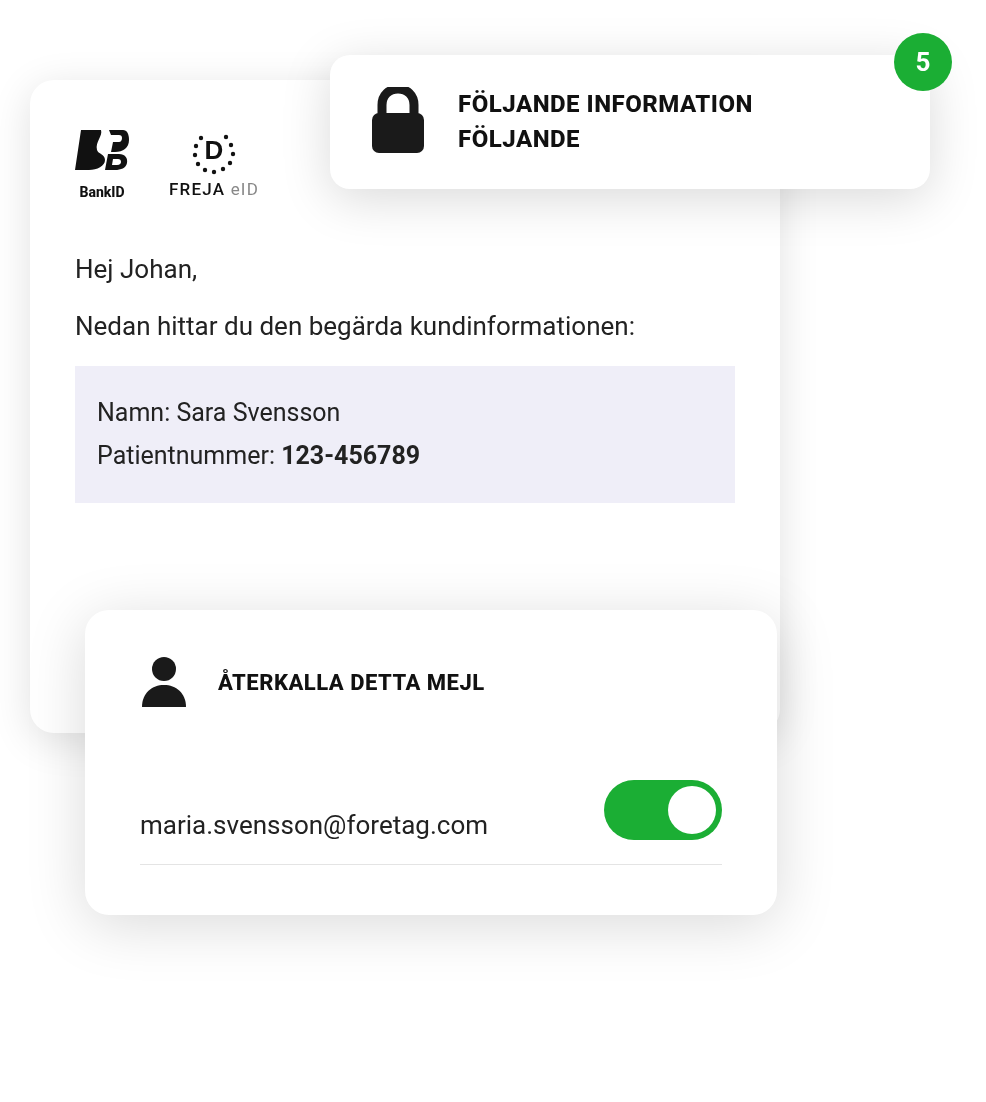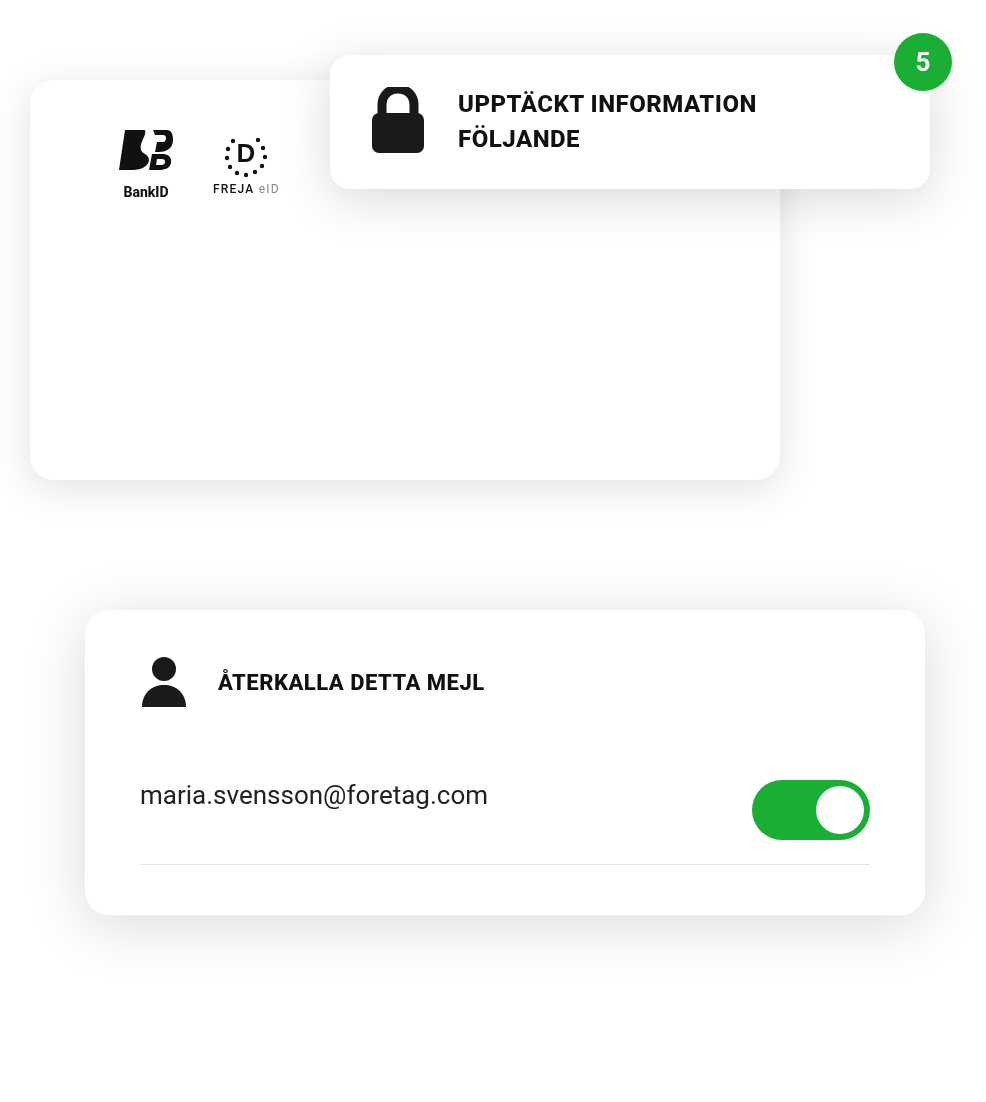--- a/index.html
+++ b/index.html
@@ -28,36 +28,35 @@
       display: flex;
       gap: 40px;
       align-items: center;
       margin-bottom: 50px;
     }
     .bankid-logo {
       display: flex;
       flex-direction: column;
       align-items: center;
       gap: 14px;
-      margin-left: 44px;
     }
     .bankid-logo svg { display: block; }
     .bankid-text {
       font-size: 14px;
       font-weight: 800;
       color: #111;
     }
     .freja-logo {
       display: flex;
       flex-direction: column;
       align-items: center;
       gap: 4px;
     }
     .freja-text {
-      font-size: 12px;
+      font-size: 17px;
       font-weight: 500;
       letter-spacing: 1.2px;
       color: #111;
     }
     .freja-text .eid {
       color: #888;
       font-weight: 400;
     }
     .email-body {
       font-size: 26px;
@@ -114,21 +113,21 @@
       justify-content: center;
       color: #fff;
       font-size: 26px;
       font-weight: 700;
     }
 
     .recall-card {
       position: absolute;
       top: 610px;
       left: 85px;
-      width: 840px;
+      width: 692px;
       background: #fff;
       border-radius: 24px;
       box-shadow: 0 10px 60px rgba(0,0,0,0.15);
       padding: 45px 55px 50px 55px;
     }
     .recall-header {
       display: flex;
       align-items: center;
       gap: 30px;
       margin-bottom: 45px;
@@ -136,21 +135,21 @@
     .person-icon { flex-shrink: 0; }
     .recall-title {
       font-size: 22px;
       font-weight: 800;
       letter-spacing: 0.5px;
       color: #111;
       line-height: 1.6;
     }
     .recipient-row {
       display: flex;
-      align-items: flex-start;
+      align-items: flex-end;
       justify-content: space-between;
       padding: 24px 0;
     }
     .recipient-email {
       font-size: 26px;
       color: #222;
     }
     .divider {
       height: 1px;
       background: #e4e4e4;
@@ -211,31 +210,45 @@
         <circle cx="36" cy="6" r="2.2" fill="#111"></circle>
         <path d="M20 3 H30 C33 3 35 6 35 10 C35 16 31 20 25 20 H22 L23 13 H27 C29 13 30 11 30 10 C30 8 29 7 28 7 H22 Z M16 30 L19 12 L17 22 H28 C32 22 34 25 33 28 C32 31 29 33 24 33 L16 30 Z" fill="#111" opacity="0"></path>
         <text x="24" y="28" font-size="26" font-weight="900" text-anchor="middle" fill="#111" font-family="Arial">D</text>
       </svg>
       <span class="freja-text">
         <span>FREJA</span> <span class="eid">eID</span>
       </span>
     </div>
   </div>
 
+  <div class="email-body">
+    <p>Hej Johan,</p>
+    <p>Nedan hittar du den begärda kundinformationen:</p>
+    <div class="info-box">
+      <div>
+        <span>Namn:</span>
+        <span>Sara Svensson</span>
+      </div>
+      <div>
+        <span>Patientnummer:</span>
+        <span class="value-bold">123-456789</span>
+      </div>
+    </div>
+  </div>
 </div>
 
 <div class="alert-card">
   <div class="alert-lock-icon">
     <svg width="56" height="66" viewBox="0 0 56 66">
       <rect x="2" y="26" width="52" height="40" rx="7" fill="#1a1a1a"></rect>
       <path d="M12 28 V18 C12 8 19 2 28 2 C37 2 44 8 44 18 V28" stroke="#1a1a1a" stroke-width="9" fill="none"></path>
     </svg>
   </div>
   <div class="alert-text">
-    <div>UPPTÄCKT INFORMATION</div>
+    <div>FÖLJANDE INFORMATION</div>
     <div>FÖLJANDE</div>
   </div>
   <div class="alert-badge">5</div>
 </div>
 
 <div class="recall-card">
   <div class="recall-header">
     <div class="person-icon">
       <svg width="48" height="52" viewBox="0 0 48 52">
         <circle cx="24" cy="14" r="12" fill="#1a1a1a"></circle>

